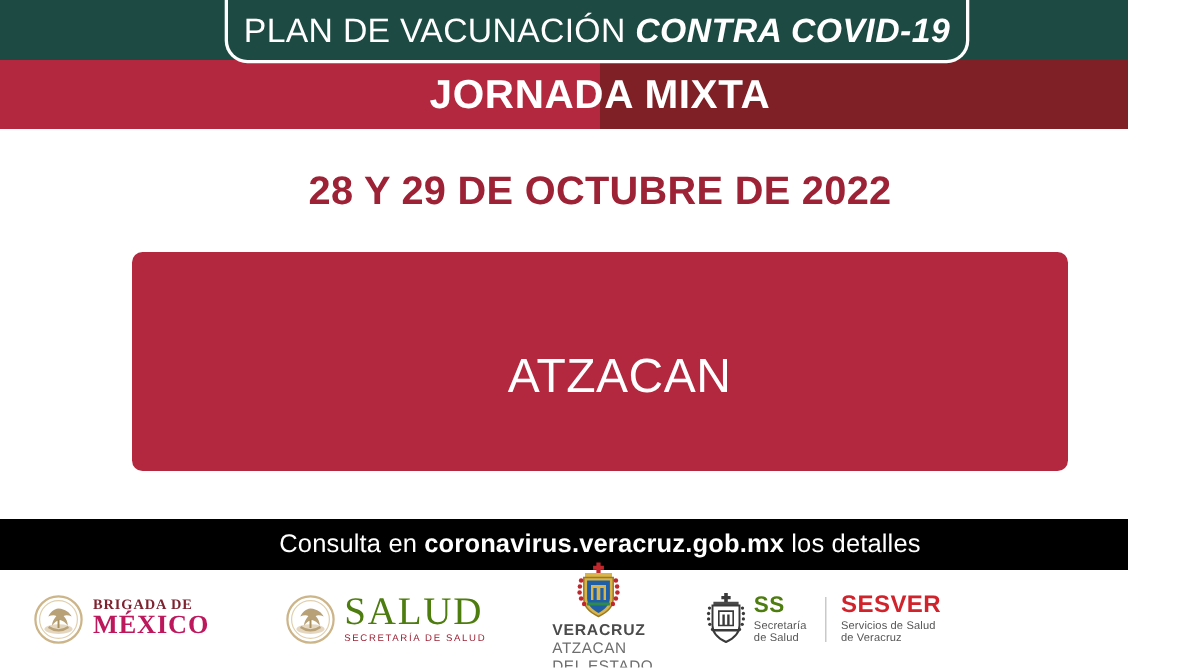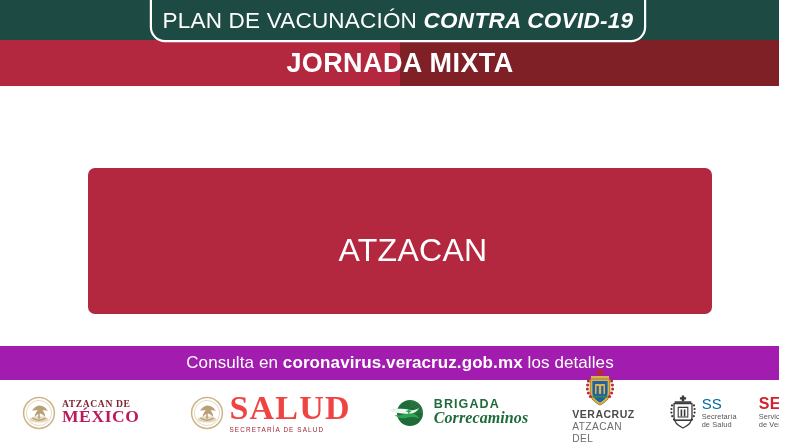--- a/index.html
+++ b/index.html
@@ -3,21 +3,21 @@
 <meta charset="utf-8">
 <style>
   html,body{margin:0;padding:0;}
   body{
     width:800px;height:445px;
     background:#ffffff;
     font-family:"Liberation Sans",sans-serif;
     overflow:hidden;
     position:relative;
   }
-  .poster{position:relative;width:752px;height:445px;background:#fff;overflow:hidden;padding-left:27px;}
+  .poster{position:relative;width:752px;height:445px;background:#fff;overflow:hidden;}
 
   
   .header{position:absolute;left:0;top:0;width:800px;height:86px;}
   .hdr-green-top{
     position:absolute;left:0;top:0;width:800px;height:40px;
     background:#1d4a42;
   }
   .hdr-band{
     position:absolute;left:0;top:40px;width:800px;height:46px;
     display:flex;
@@ -75,21 +75,21 @@
   .panel-text{
     text-align:center;color:#ffffff;font-weight:normal;
     font-size:32px;line-height:1.28;letter-spacing:.3px;
     transform:translateY(9px);
     margin-left:26px;
   }
 
   
   .footer-strip{
     position:absolute;left:0;top:346px;width:800px;height:34px;
-    background:#a21caf;
+    background:#000000;
     display:flex;align-items:center;justify-content:center;
   }
   .footer-strip-text{color:#ffffff;font-size:17px;letter-spacing:.1px;}
   .footer-strip-text b{font-weight:bold;}
 
   
   .logobar{
     position:absolute;left:0;top:380px;width:800px;height:65px;
     background:#ffffff;
     display:flex;align-items:center;
@@ -107,22 +107,22 @@
   }
   .gobmx-txt .l2{
     font-family:"Liberation Serif",serif;font-weight:bold;
     font-size:17.5px;color:#be185d;letter-spacing:.6px;margin-top:-1px;
   }
 
   
   .lg-salud{margin-left:50px;}
   .salud-txt{margin-left:6px;line-height:1;}
   .salud-txt .l1{
-    font-family:"Liberation Serif",serif;font-weight:bold;
-    font-size:34px;color:#ef4444;letter-spacing:1.2px;
+    font-family:"Liberation Serif",serif;font-weight:normal;
+    font-size:26px;color:#4d7c0f;letter-spacing:1.2px;
   }
   .salud-txt .l2{
     font-size:6.4px;color:#9d2235;letter-spacing:1.1px;margin-top:2px;
   }
 
   
   .lg-brigada{margin-left:38px;}
   .brig-txt{margin-left:7px;line-height:1.05;}
   .brig-txt .l1{
     font-weight:bold;font-size:12.5px;color:#1f6b3a;letter-spacing:1.1px;
@@ -135,21 +135,21 @@
   
   .lg-veracruz{margin-left:38px;flex-direction:column;}
   .ver-txt{margin-left:6px;line-height:1.18;}
   .ver-txt .l1{font-weight:bold;font-size:10.5px;color:#4b4b4b;letter-spacing:.5px;}
   .ver-txt .l2{font-size:10.2px;color:#6d6d6d;letter-spacing:.4px;}
   .ver-txt .l3{font-size:10.2px;color:#6d6d6d;letter-spacing:.4px;}
 
   
   .lg-ss{margin-left:34px;}
   .ss-txt{margin-left:5px;line-height:1.12;}
-  .ss-txt .l1{font-weight:normal;font-size:15px;color:#0369a1;letter-spacing:.2px;}
+  .ss-txt .l1{font-weight:bold;font-size:15px;color:#4d7c0f;letter-spacing:.2px;}
   .ss-txt .l2{font-size:7.4px;color:#555;letter-spacing:.1px;}
   .ss-txt .l3{font-size:7.4px;color:#555;letter-spacing:.1px;}
 
   .vrule{width:1px;height:30px;background:#c9c9c9;margin:0 10px 0 12px;}
 
   
   .sesver-txt{line-height:1.12;}
   .sesver-txt .l1{font-weight:bold;font-size:16px;color:#d0232b;letter-spacing:.3px;}
   .sesver-txt .l2{font-size:7.4px;color:#555;letter-spacing:.1px;}
   .sesver-txt .l3{font-size:7.4px;color:#555;letter-spacing:.1px;}
@@ -170,20 +170,21 @@
 
     <div class="hdr-tab">
       <div class="hdr-tab-inner"><span class="reg">PLAN DE VACUNACIÓN </span><span class="bolditalic">CONTRA COVID-19</span></div>
     </div>
 
     <div class="hdr-sub">
       <span>JORNADA MIXTA</span>
     </div>
   </div>
 
+  <div class="date-line">28 Y 29 DE OCTUBRE DE 2022</div>
 
   <div class="panel">
     <div class="panel-text">
       <div>ATZACAN</div>
     </div>
   </div>
 
   <div class="footer-strip">
     <div class="footer-strip-text"><span>Consulta en </span><b>coronavirus.veracruz.gob.mx</b><span> los detalles</span></div>
   </div>
@@ -193,55 +194,40 @@
     <div class="logo lg-gobmx">
       <svg class="seal" width="34" height="34" viewBox="0 0 34 34">
         <circle cx="17" cy="17" r="15.4" fill="none" stroke="#cdb58a" stroke-width="1.5"></circle>
         <circle cx="17" cy="17" r="12.6" fill="none" stroke="#e0d0ae" stroke-width="0.8"></circle>
         <ellipse cx="17" cy="23.4" rx="9.4" ry="3.2" fill="#cdb58a" opacity=".55"></ellipse>
         <path d="M17 9.6 C13.6 10 11.4 12.4 10.2 15 C12 14.2 14 13.8 15.6 14.6 C14 16.4 12.8 18.6 12.6 21 C14.6 18.8 16.2 17.6 18 17.4 C19.8 17.8 21.6 19 23.2 21.2 C23.2 18.4 22 16.2 20.4 14.6 C22 13.8 24 14.2 25.8 15 C24.4 12.2 21.6 10 17 9.6 Z" fill="#b8a077"></path>
         <path d="M17 17.2 L17 22.6" stroke="#a8905f" stroke-width="1.3" fill="none"></path>
         <path d="M10.4 22 Q17 26.6 23.6 22" stroke="#b8a077" stroke-width="1.5" fill="none"></path>
       </svg>
       <div class="gobmx-txt">
-        <div class="l1">ATZACAN DE</div>
+        <div class="l1">BRIGADA DE</div>
         <div class="l2">MÉXICO</div>
       </div>
     </div>
 
     <div class="logo lg-salud">
       <svg class="seal" width="34" height="34" viewBox="0 0 34 34">
         <circle cx="17" cy="17" r="15.4" fill="none" stroke="#cdb58a" stroke-width="1.5"></circle>
         <circle cx="17" cy="17" r="12.6" fill="none" stroke="#e0d0ae" stroke-width="0.8"></circle>
         <ellipse cx="17" cy="23.4" rx="9.4" ry="3.2" fill="#cdb58a" opacity=".55"></ellipse>
         <path d="M17 9.6 C13.6 10 11.4 12.4 10.2 15 C12 14.2 14 13.8 15.6 14.6 C14 16.4 12.8 18.6 12.6 21 C14.6 18.8 16.2 17.6 18 17.4 C19.8 17.8 21.6 19 23.2 21.2 C23.2 18.4 22 16.2 20.4 14.6 C22 13.8 24 14.2 25.8 15 C24.4 12.2 21.6 10 17 9.6 Z" fill="#b8a077"></path>
         <path d="M17 17.2 L17 22.6" stroke="#a8905f" stroke-width="1.3" fill="none"></path>
         <path d="M10.4 22 Q17 26.6 23.6 22" stroke="#b8a077" stroke-width="1.5" fill="none"></path>
       </svg>
       <div class="salud-txt">
         <div class="l1">SALUD</div>
         <div class="l2">SECRETARÍA DE SALUD</div>
       </div>
     </div>
 
-    <div class="logo lg-brigada">
-      <svg class="seal" width="38" height="32" viewBox="0 0 38 32">
-        <circle cx="21" cy="16" r="13" fill="#1f6b3a"></circle>
-        <path d="M21 4.2 A11.8 11.8 0 0 1 32.8 16" fill="none" stroke="#3f8f58" stroke-width="1" opacity=".55"></path>
-        <path d="M21 6.6 A9.4 9.4 0 0 1 30.4 16" fill="none" stroke="#3f8f58" stroke-width="1" opacity=".45"></path>
-        <path d="M21 9 A7 7 0 0 1 28 16" fill="none" stroke="#3f8f58" stroke-width="1" opacity=".4"></path>
-        <path d="M1.5 13.5 C8 11 15 11.8 21.5 13 C25 13.6 28 12.6 30 10.4 C29.4 13.6 27.2 15.6 24 16.4 C27 17.2 29.2 19 30.4 21.6 C26.6 19.8 22.6 19.4 19 20.6 C14.4 22.2 9.4 21.2 5.6 18 C9.6 18.6 13.4 18 16.6 16.4 C11.2 16.4 5.8 15.6 1.5 13.5 Z" fill="#2fa352"></path>
-        <path d="M1.5 13.5 C8 11 15 11.8 21.5 13 C25 13.6 28 12.6 30 10.4 C28.4 14 25.4 16 21.4 16.6 C14.6 17.4 7.2 16.2 1.5 13.5 Z" fill="#ffffff" opacity=".92"></path>
-        <path d="M17.4 13.6 h1.6 v-1.6 h1.5 v1.6 h1.6 v1.5 h-1.6 v1.6 h-1.5 v-1.6 h-1.6 z" fill="#2fa352"></path>
-      </svg>
-      <div class="brig-txt">
-        <div class="l1">BRIGADA</div>
-        <div class="l2">Correcaminos</div>
-      </div>
-    </div>
 
     <div class="logo lg-veracruz">
       <svg class="seal" width="32" height="40" viewBox="0 0 32 40">
         <path d="M14.6 1 h2.8 v2.2 h2.2 v2.6 h-2.2 v2.4 h-2.8 v-2.4 h-2.2 v-2.6 h2.2 z" fill="#c0272d"></path>
         <path d="M7 8 h18 v3 h-18 z" fill="#d9b44a"></path>
         <path d="M6.2 11 h19.6 v14 c0 5.4 -4.6 9.6 -9.8 12 c-5.2 -2.4 -9.8 -6.6 -9.8 -12 z" fill="#d9b44a" stroke="#9c7a24" stroke-width="1"></path>
         <path d="M8.4 13 h15.2 v11.8 c0 4.4 -3.8 7.8 -7.6 9.8 c-3.8 -2 -7.6 -5.4 -7.6 -9.8 z" fill="#1f5fa8"></path>
         <path d="M11 16 h10 v10 h-10 z" fill="#d9b44a"></path>
         <path d="M12.6 18 h2.2 v8 h-2.2 z M17.2 18 h2.2 v8 h-2.2 z" fill="#1f5fa8"></path>
         <path d="M8.4 27.6 h15.2 v2 h-15.2 z" fill="#2f8b4a"></path>

